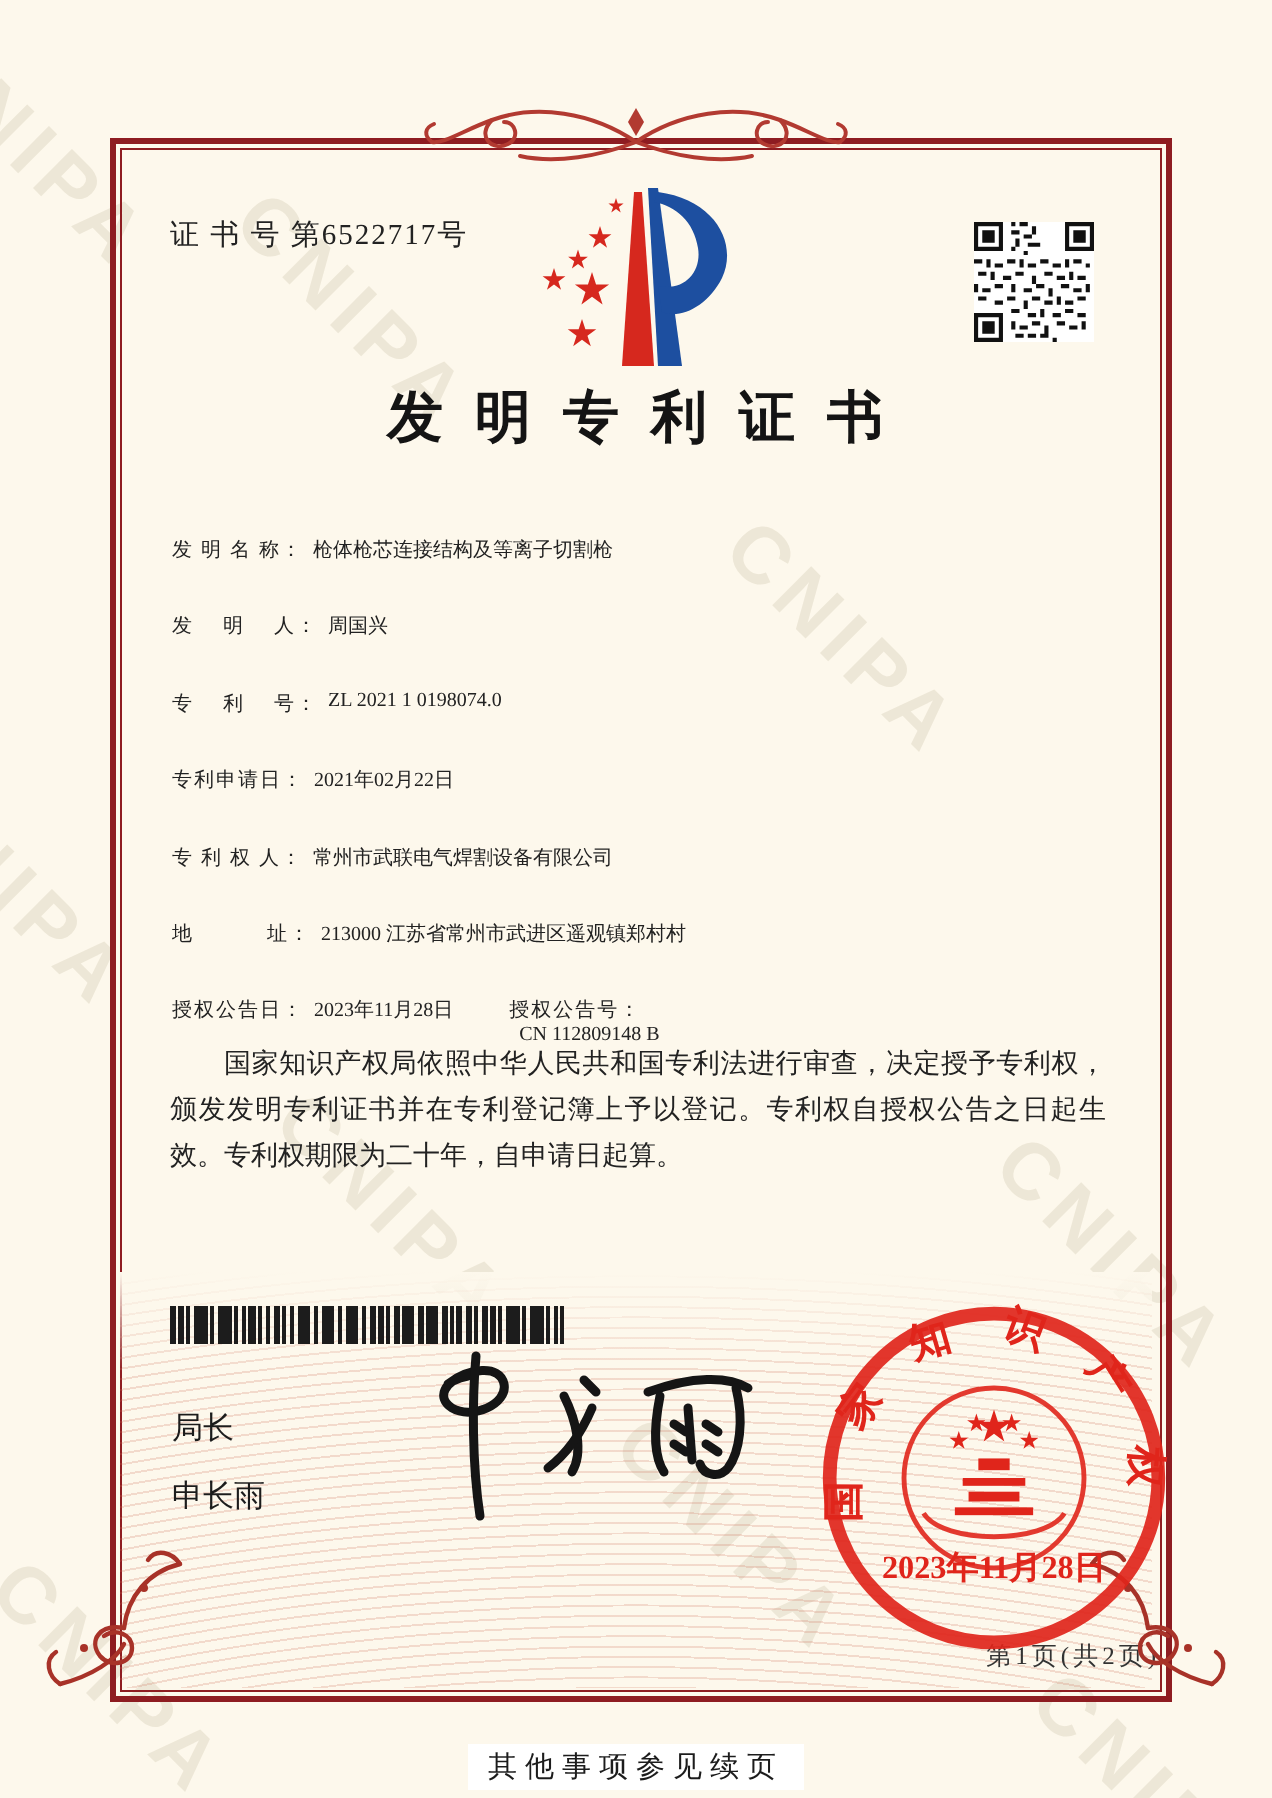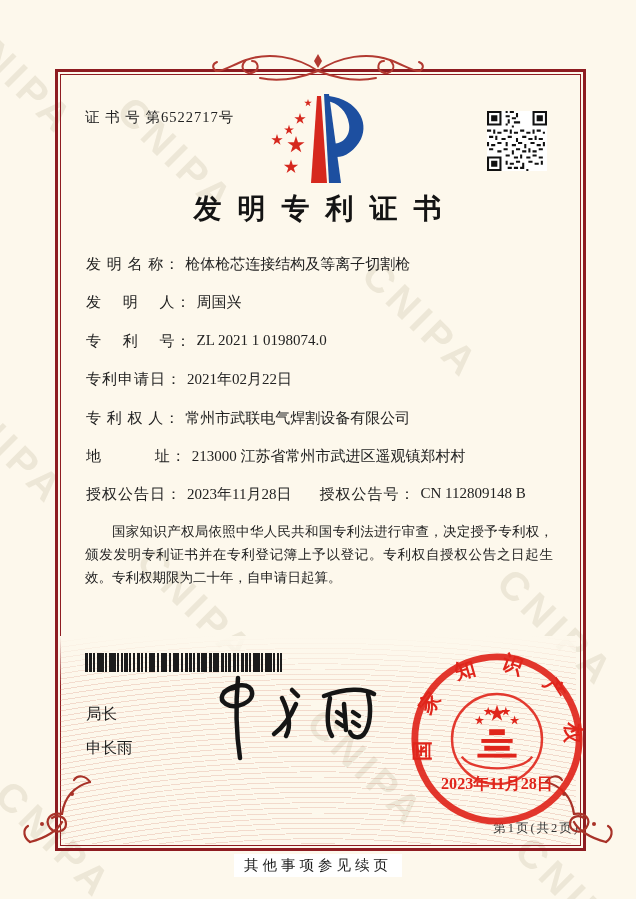--- a/index.html
+++ b/index.html
@@ -26,46 +26,46 @@
 
   .cert-no{position:absolute;left:85px;top:108px;font-size:14.5px;color:#222;
            letter-spacing:1px;z-index:2;}
   .logo{position:absolute;left:260px;top:90px;z-index:2;}
   .qr{position:absolute;left:487px;top:111px;z-index:2;}
 
   .title{position:absolute;left:55px;top:190px;width:525px;text-align:center;
          font-size:28px;font-weight:bold;color:#141414;letter-spacing:16px;
          text-indent:16px;z-index:2;}
 
-  .fields{position:absolute;left:86px;top:255px;width:470px;z-index:2;font-size:15px;color:#222;}
+  .fields{position:absolute;left:86px;top:268px;width:470px;z-index:2;font-size:10px;color:#222;}
   .row{height:38.4px;display:flex;align-items:flex-start;white-space:nowrap;}
   .row .lbl{letter-spacing:1px;}
   .row .val{margin-left:5px;text-align:right;}
-  .row .pair2{margin-left:28px;display:flex;}
+  .row .pair2{margin-left:28px;display:flex;flex-direction:column;}
 
   .paras{position:absolute;left:85px;top:520px;width:468px;z-index:2;
          font-size:13.5px;line-height:1.72;color:#222;text-align:justify;}
   .paras p{margin:0;text-indent:2em;}
 
   .barcode{position:absolute;left:85px;top:653px;width:197px;height:19px;z-index:2;
     background:
       repeating-linear-gradient(90deg,#1c1c1c 0 2px,rgba(0,0,0,0) 2px 4px),
       repeating-linear-gradient(90deg,#1c1c1c 0 1px,rgba(0,0,0,0) 1px 6px),
       repeating-linear-gradient(90deg,#1c1c1c 0 3px,rgba(0,0,0,0) 3px 13px);}
 
   .director{position:absolute;left:86px;top:704px;z-index:2;font-size:15.5px;color:#1c1c1c;}
   .director div{margin-bottom:13px;}
   .signature{position:absolute;left:196px;top:670px;z-index:2;}
 
   .seal{position:absolute;left:407px;top:649px;z-index:4;}
   .seal text{font-family:"Liberation Serif","DejaVu Serif",serif;}
 
   .page-info{position:absolute;left:55px;top:820px;width:525px;text-align:right;
              font-size:12.5px;color:#333;z-index:2;letter-spacing:2px;}
-  .footer-note{position:absolute;left:0;top:854px;width:636px;text-align:center;z-index:2;}
+  .footer-note{position:absolute;left:0;top:872px;width:636px;text-align:center;z-index:2;}
   .footer-note span{display:inline-block;background:#ffffff;padding:2px 10px;
              font-size:14.5px;color:#1c1c1c;letter-spacing:4px;}
 </style>
 </head>
 <body>
 
 <div class="page">
 
   <svg width="0" height="0" style="position:absolute" aria-hidden="true">
     <defs>

